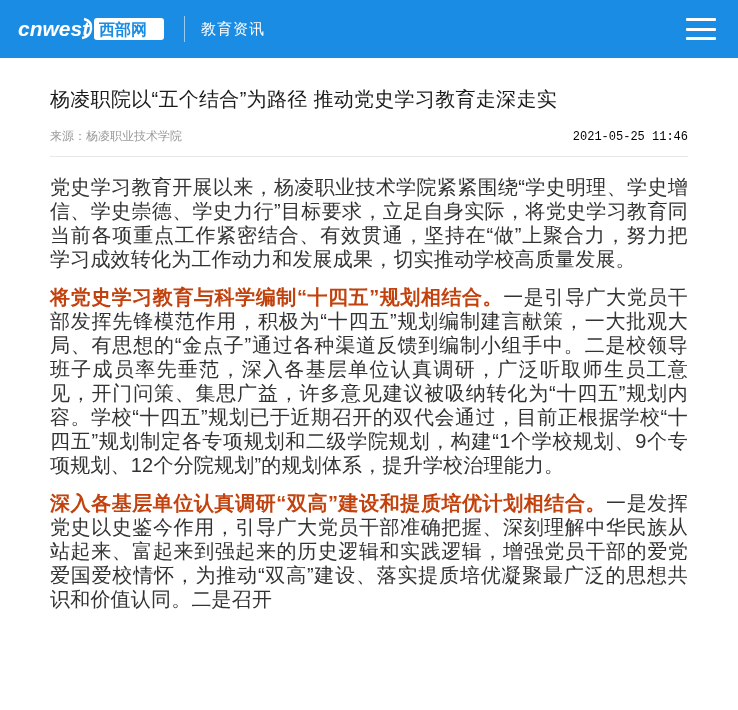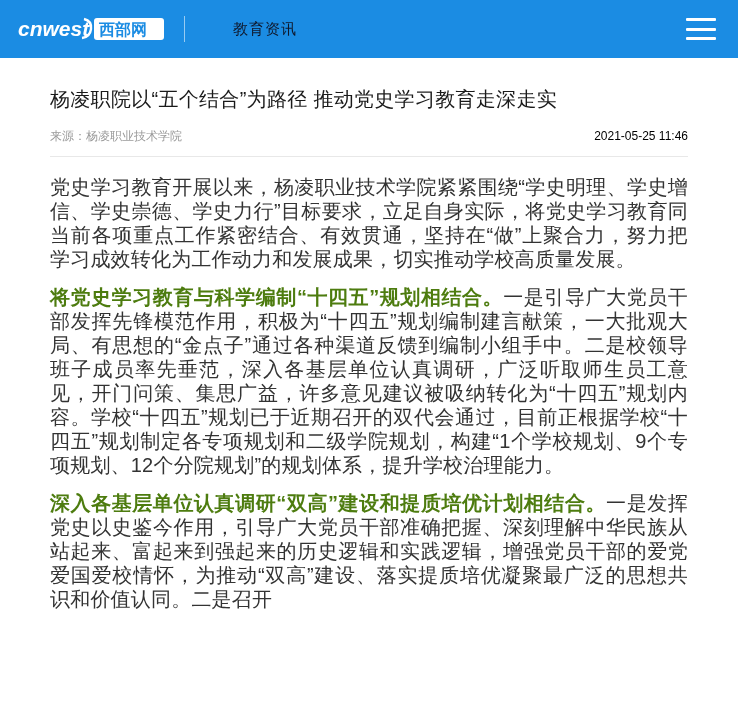--- a/index.html
+++ b/index.html
@@ -36,25 +36,24 @@
     justify-content: flex-end;
   }
   .logo-svg { display: block; }
   .header-divider {
     width: 1px;
     height: 26px;
     background: rgba(255,255,255,0.55);
     margin: 0 16px;
   }
   .header-channel {
-    color: #0f172a;
+    color: #ffffff;
     font-size: 15px;
     letter-spacing: 1px;
     white-space: nowrap;
-    margin-left: 32px;
   }
   .hamburger {
     position: absolute;
     right: 22px;
     top: 50%;
     transform: translateY(-50%);
     width: 30px;
     height: 22px;
     display: flex;
     flex-direction: column;
@@ -79,20 +78,21 @@
     font-weight: normal;
     margin: 0 0 14px 0;
     letter-spacing: 0.3px;
   }
   .meta-row {
     display: flex;
     align-items: baseline;
     justify-content: space-between;
     padding-bottom: 11px;
     border-bottom: 1px solid #e8e8e8;
+    font-family: Liberation Mono, monospace;
   }
   .meta-source {
     font-size: 12px;
     color: #9a9a9a;
   }
   .meta-date {
     font-size: 12px;
     color: #000000;
   }
   .body {
@@ -103,21 +103,21 @@
     line-height: 24px;
     color: #333333;
     text-align: justify;
     text-justify: inter-ideograph;
     margin: 0 0 14px 0;
     text-indent: 0;
     letter-spacing: 0.2px;
   }
   .para .lead {
     font-weight: bold;
-    color: #4d7c0f;
+    color: #c2410c;
     margin-top: 44px;
   }
 </style>
 </head>
 <body>
 
 <div class="page">
 
   <div class="header">
     <div class="logo">

